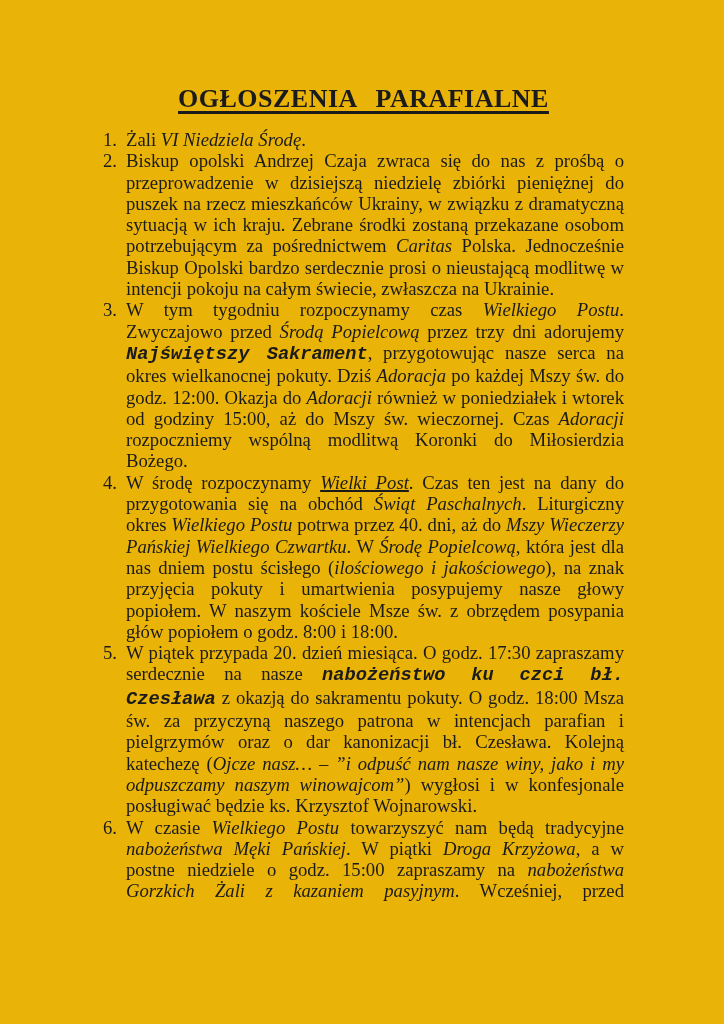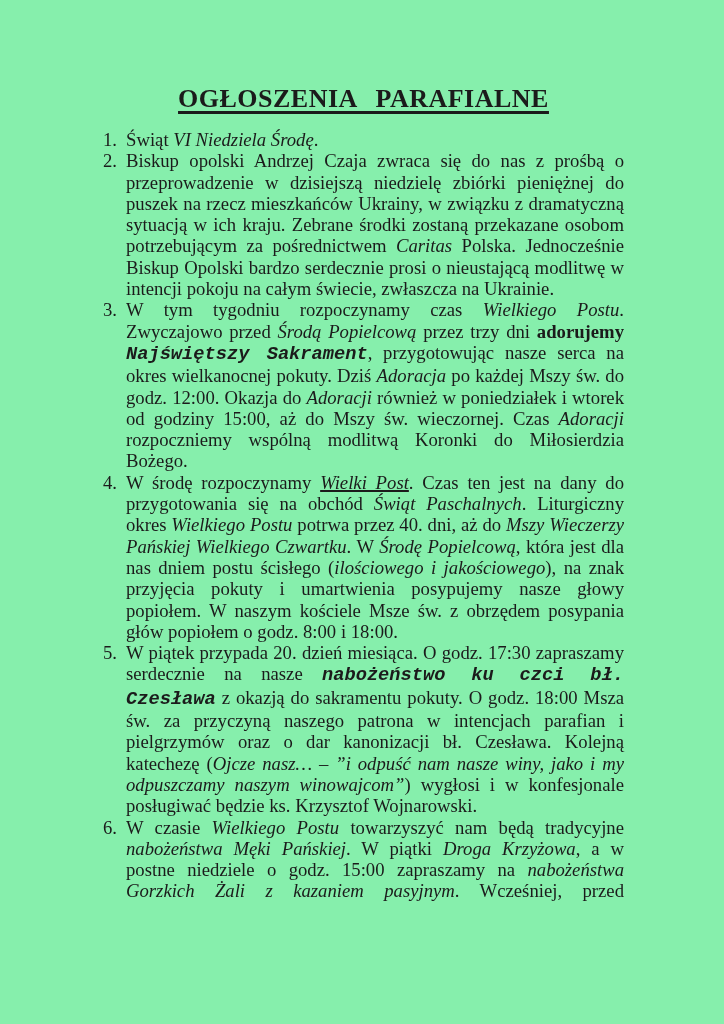--- a/index.html
+++ b/index.html
@@ -5,21 +5,21 @@
   html, body {
     margin: 0;
     padding: 0;
     background: #ffffff;
   }
   .page {
     position: relative;
     width: 724px;
     height: 1024px;
     margin: 0 auto;
-    background: #86efac;
+    background: #eab308;
     overflow: hidden;
     font-family: "Liberation Serif", "DejaVu Serif", serif;
     color: #1b1b1b;
     box-sizing: border-box;
     padding: 84px 100px 16px 103px;
   }
   .doc-title {
     margin: 0;
     text-align: center;
     font-size: 26px;
@@ -51,38 +51,38 @@
     flex: 1 1 auto;
     margin: 0;
     text-align: justify;
     hyphens: none;
   }
   li.continued .txt {
     text-align-last: justify;
   }
   .r.normal { font-style: normal; font-weight: normal; }
   .r.italic { font-style: italic; }
-  .r.bold { font-weight: bold; }
+  .r.bold { font-weight: normal; }
   .r.bold-italic { font-weight: bold; font-style: italic; font-family: Liberation Mono, monospace; }
   .r.bold-italic-underline {
     font-weight: normal;
     font-style: italic;
     text-decoration: underline;
     text-decoration-thickness: 1.5px;
   }
 </style>
 </head>
 <body>
 
 <div class="page">
   <h1 class="doc-title">OGŁOSZENIA PARAFIALNE</h1>
   <ol class="announcements">
       <li>
         <span class="num">1.</span>
-        <p class="txt"><span class="r normal">Świąt </span><span class="r italic">VI Niedziela Środę</span><span class="r normal">.</span></p>
+        <p class="txt"><span class="r normal">Żali </span><span class="r italic">VI Niedziela Środę</span><span class="r normal">.</span></p>
       </li>
       <li>
         <span class="num">2.</span>
         <p class="txt"><span class="r normal">Biskup opolski Andrzej Czaja zwraca się do nas z prośbą o przeprowadzenie w dzisiejszą niedzielę zbiórki pieniężnej do puszek na rzecz mieszkańców Ukrainy, w związku z dramatyczną sytuacją w ich kraju. Zebrane środki zostaną przekazane osobom potrzebującym za pośrednictwem </span><span class="r italic">Caritas</span><span class="r normal"> Polska. Jednocześnie Biskup Opolski bardzo serdecznie prosi o nieustającą modlitwę w intencji pokoju na całym świecie, zwłaszcza na Ukrainie.</span></p>
       </li>
       <li>
         <span class="num">3.</span>
         <p class="txt"><span class="r normal">W tym tygodniu rozpoczynamy czas </span><span class="r italic">Wielkiego Postu</span><span class="r normal">. Zwyczajowo przed </span><span class="r italic">Środą Popielcową</span><span class="r normal"> przez trzy dni </span><span class="r bold">adorujemy </span><span class="r bold-italic">Najświętszy Sakrament</span><span class="r normal">, przygotowując nasze serca na okres wielkanocnej pokuty. Dziś </span><span class="r italic">Adoracja</span><span class="r normal"> po każdej Mszy św. do godz. 12:00. Okazja do </span><span class="r italic">Adoracji</span><span class="r normal"> również w poniedziałek i wtorek od godziny 15:00, aż do Mszy św. wieczornej. Czas </span><span class="r italic">Adoracji</span><span class="r normal"> rozpoczniemy wspólną modlitwą Koronki do Miłosierdzia Bożego.</span></p>
       </li>
       <li>

